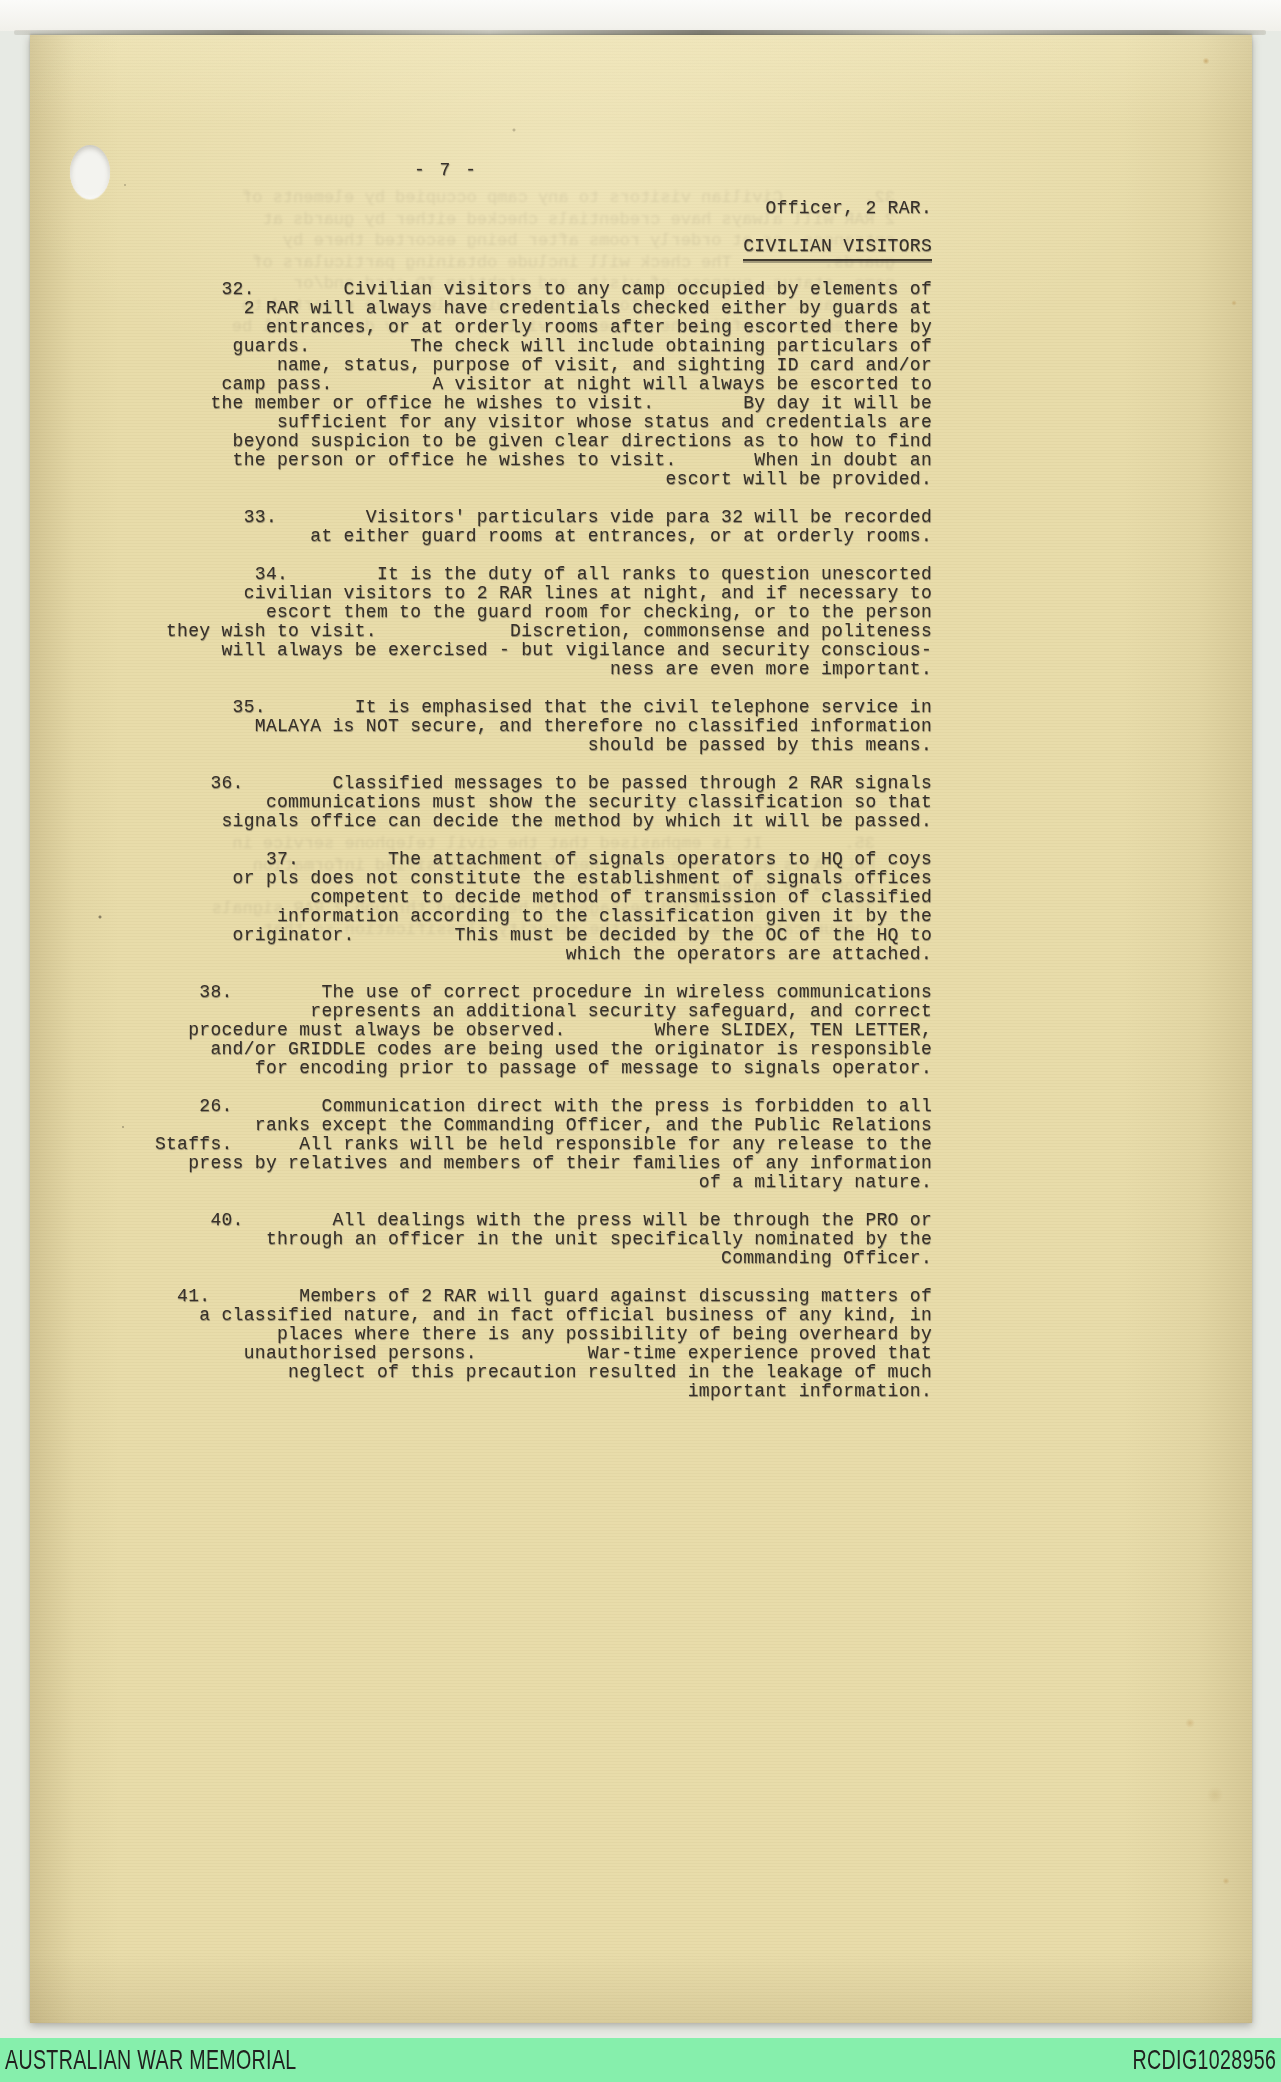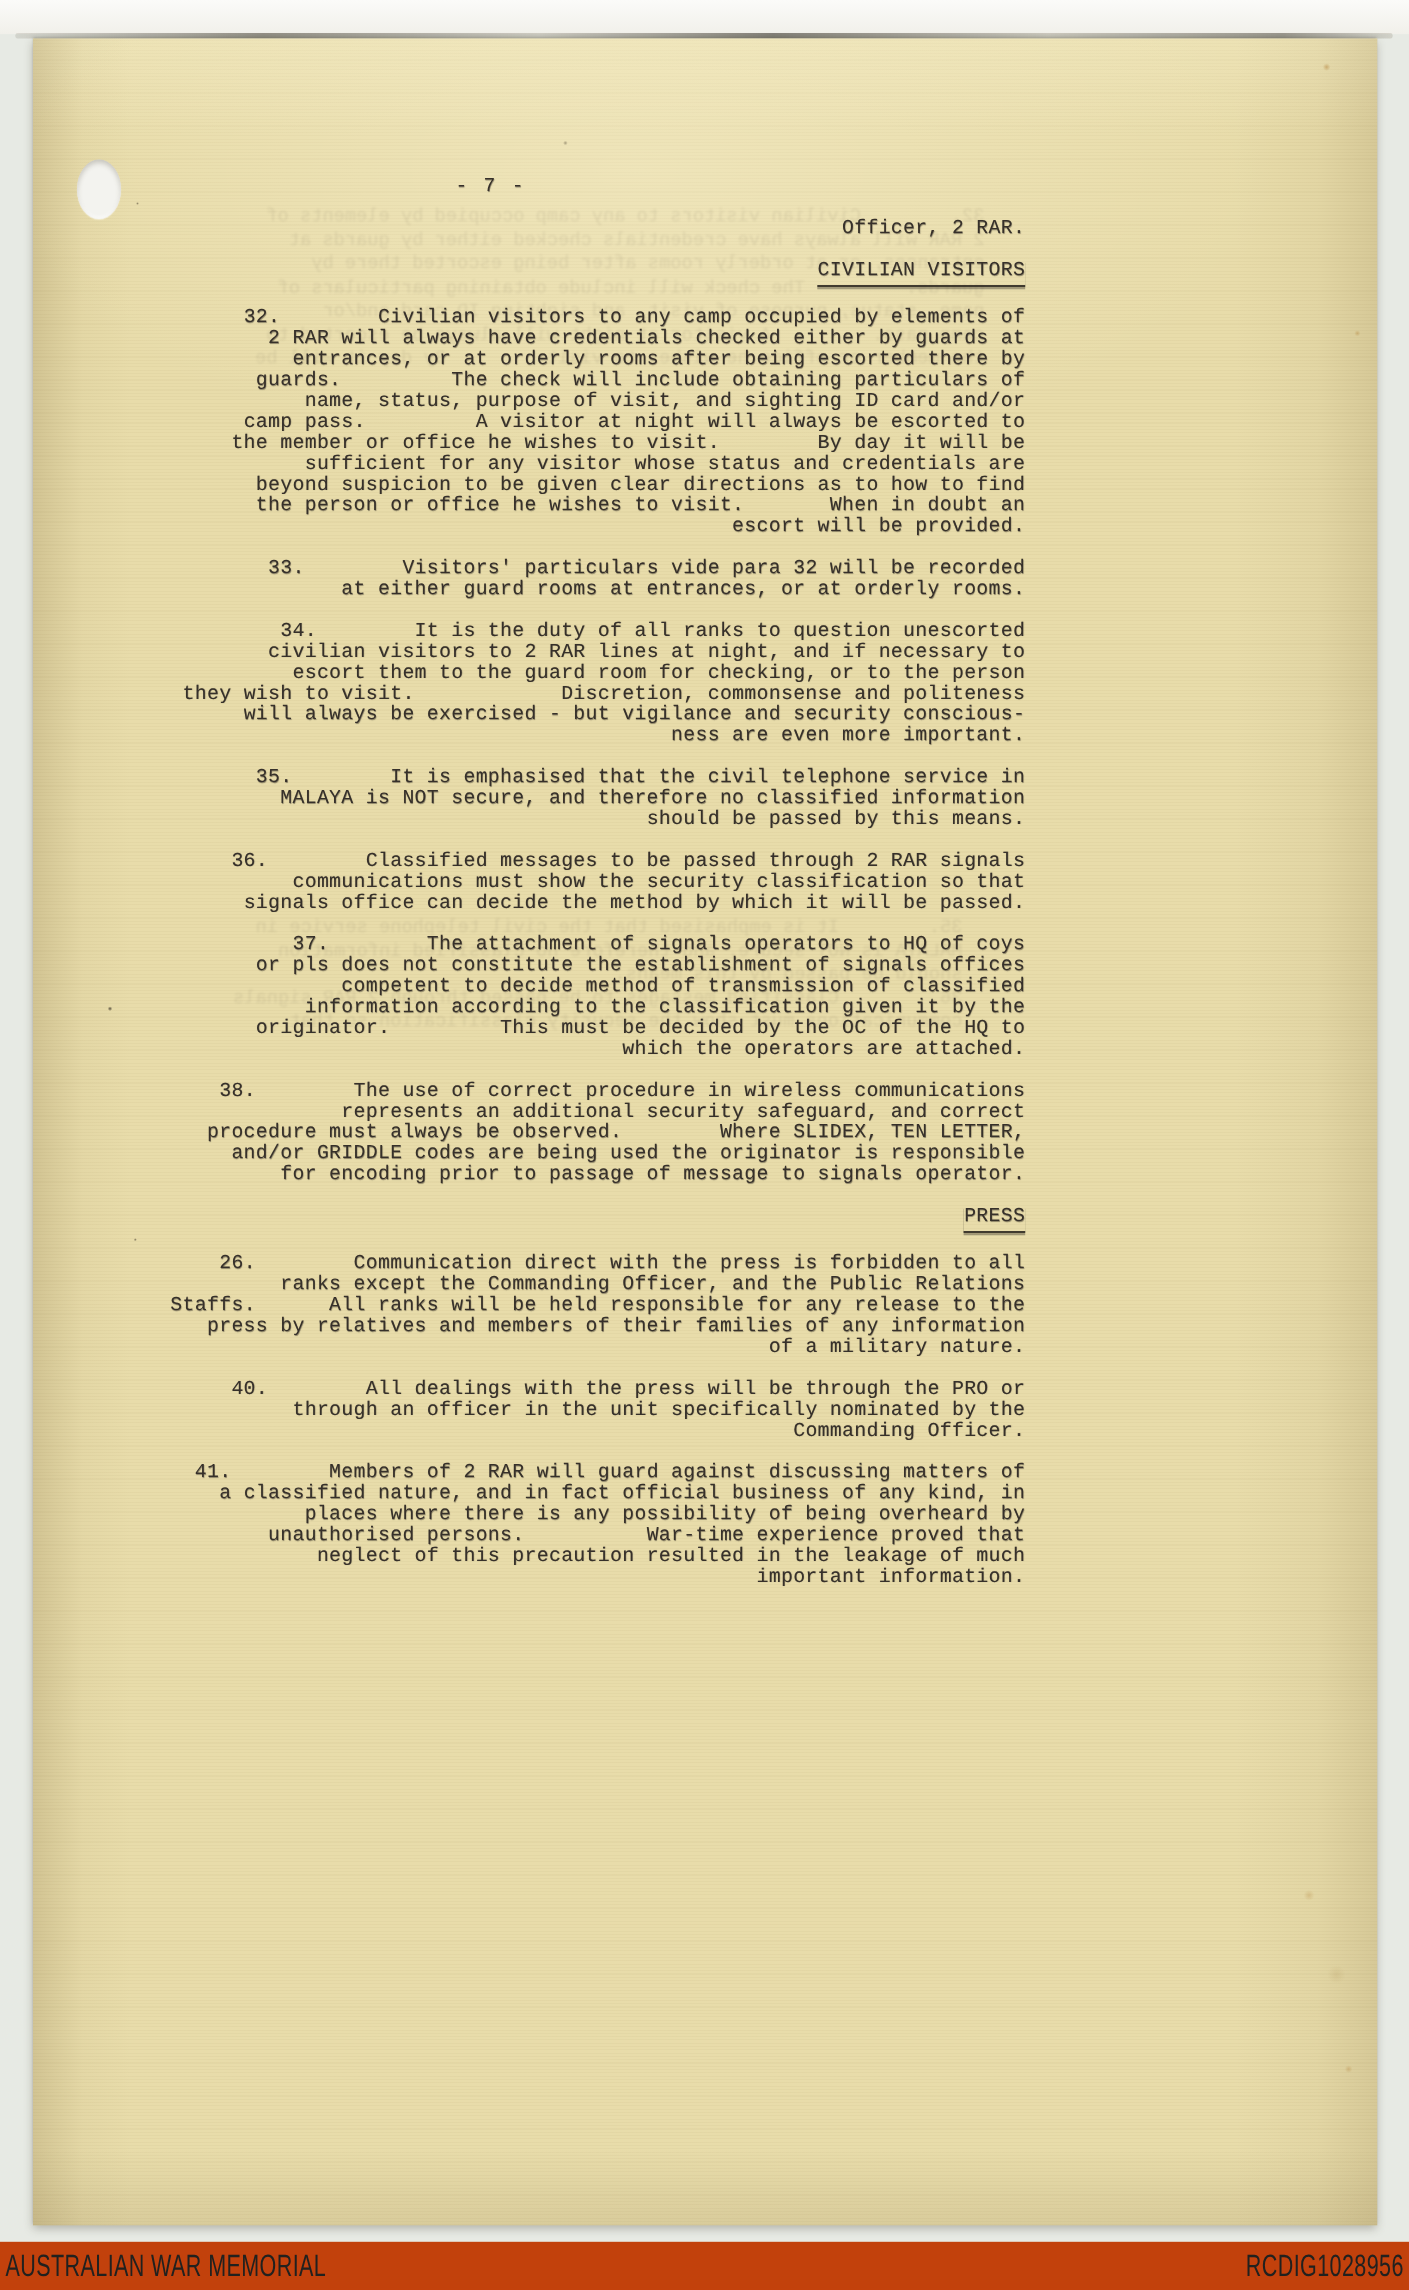--- a/index.html
+++ b/index.html
@@ -84,21 +84,21 @@
   .para{margin:0;white-space:pre;font:inherit;letter-spacing:inherit;}
   .heading .hd{
     display:inline-block;padding-bottom:3px;
     border-bottom:2px solid rgba(50,44,36,.92);
     box-shadow:0 2px 0 rgba(50,44,36,.38);
   }
 
   
   .footer{
     position:absolute;left:0;bottom:0;width:1281px;height:44px;
-    background:#c2410c;
+    background:#86efac;
     display:flex;align-items:center;justify-content:space-between;
   }
   .footer-left,.footer-right{
     font-size:28px;color:#21211f;letter-spacing:.5px;white-space:nowrap;
   }
   .footer-left{transform:scaleX(.70);transform-origin:left center;margin-left:5px;}
   .footer-right{transform:scaleX(.70);transform-origin:right center;margin-right:5px;}
 </style>
 </head>
 <body>
@@ -158,21 +158,20 @@
 or pls does not constitute the establishment of signals offices
 competent to decide method of transmission of classified
 information according to the classification given it by the
 originator.         This must be decided by the OC of the HQ to
 which the operators are attached.</pre>
         <pre class="block para">38.        The use of correct procedure in wireless communications
 represents an additional security safeguard, and correct
 procedure must always be observed.        Where SLIDEX, TEN LETTER,
 and/or GRIDDLE codes are being used the originator is responsible
 for encoding prior to passage of message to signals operator.</pre>
-        <div class="block heading"><span class="hd">PRESS</span></div>
         <pre class="block para">26.        Communication direct with the press is forbidden to all
 ranks except the Commanding Officer, and the Public Relations
 Staffs.      All ranks will be held responsible for any release to the
 press by relatives and members of their families of any information
 of a military nature.</pre>
         <pre class="block para">40.        All dealings with the press will be through the PRO or
 through an officer in the unit specifically nominated by the
 Commanding Officer.</pre>
         <pre class="block para">41.        Members of 2 RAR will guard against discussing matters of
 a classified nature, and in fact official business of any kind, in

